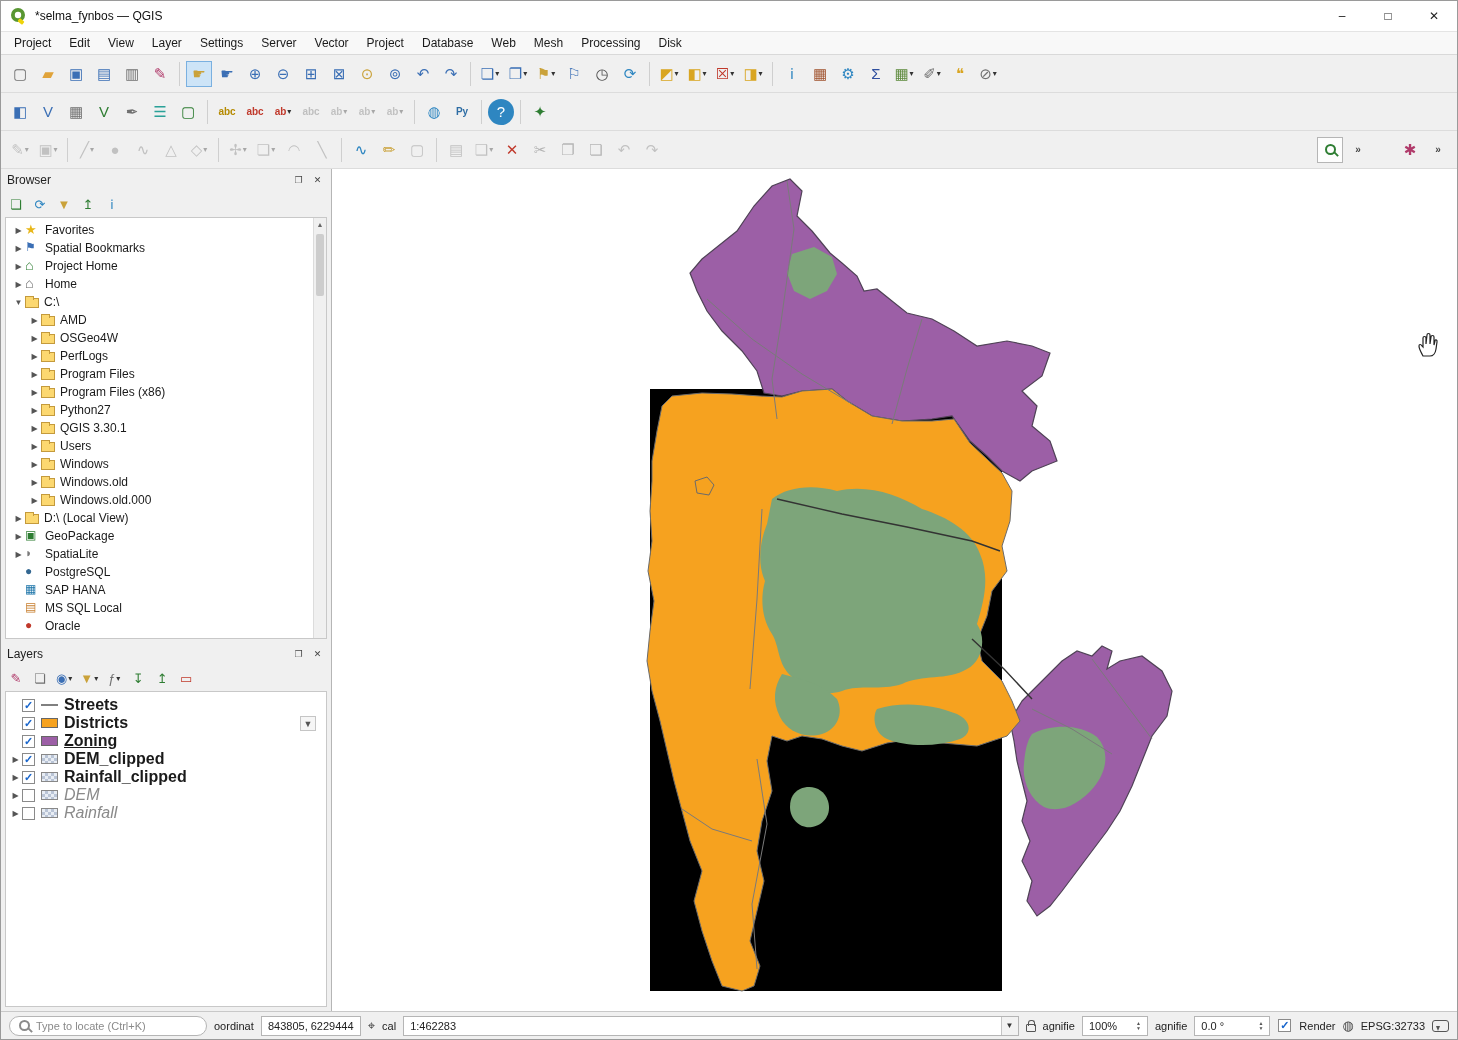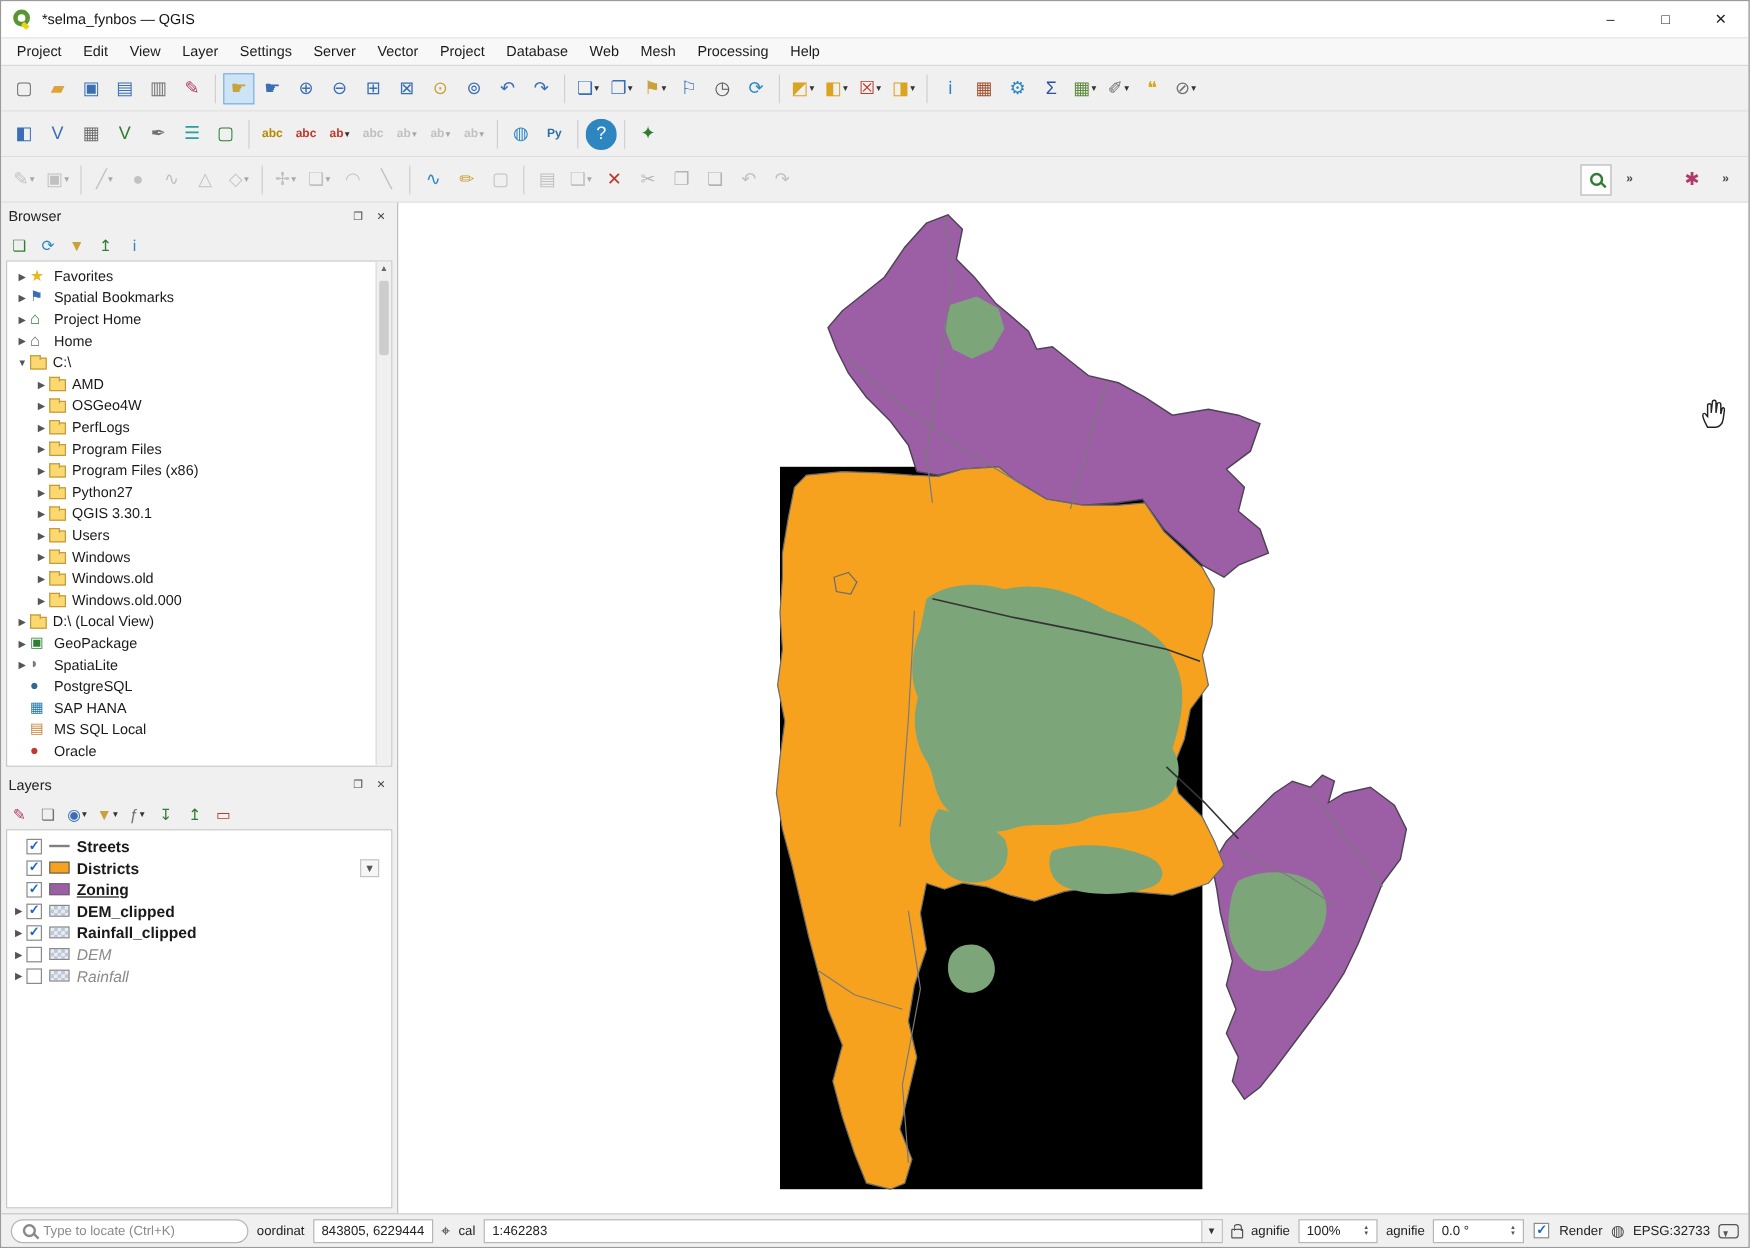--- a/index.html
+++ b/index.html
@@ -74,21 +74,21 @@
   .vs-thumb { position:absolute; left:2px; right:2px; top:16px; height:62px; background:#cdcdcd; border-radius:2px; }
 
   
   .layers-list { flex:1; min-height:0; background:#fff; border:1px solid #c8c8c8; margin:0 4px 4px 4px; overflow:hidden; padding-top:4px; }
   .lrow { height:18px; display:flex; align-items:center; padding-left:4px; }
   .lexp { width:11px; flex:none; font-size:8px; color:#555; text-align:center; }
   .cb { width:13px; height:13px; border:1px solid #8a8a8a; background:#fff; flex:none; margin:0 4px 0 1px; font-size:11px; line-height:11px; text-align:center; color:#1a66cc; font-weight:bold; }
   .sw { width:17px; height:10px; flex:none; margin:0 6px 0 2px; border:1px solid #666; }
   .sw-line { border:none; height:0; border-top:2px solid #808080; margin-top:0; }
   .sw-raster { border:1px solid #888; background-image:linear-gradient(45deg,#b9c4d6 25%,transparent 25%,transparent 75%,#b9c4d6 75%),linear-gradient(45deg,#b9c4d6 25%,#e8edf4 25%,#e8edf4 75%,#b9c4d6 75%); background-size:6px 6px; background-position:0 0,3px 3px; }
-  .llabel { font-size:13px; }
+  .llabel { font-size:16px; }
   .llabel.bold { font-weight:bold; }
   .llabel.italic { font-style:italic; color:#8a8a8a; }
   .llabel.underline { text-decoration:underline; }
   .rowfilter { margin-left:auto; margin-right:10px; font-size:9px; color:#555; border:1px solid #c5c5c5; background:#f6f6f6; width:16px; height:15px; text-align:center; line-height:14px; }
 
   
   .canvas { position:relative; flex:1; background:#ffffff; overflow:hidden; }
   .hand-cursor { position:absolute; left:1085px; top:163px; }
 
   
@@ -134,21 +134,21 @@
       <span class="menu-item">View</span>
       <span class="menu-item">Layer</span>
       <span class="menu-item">Settings</span>
       <span class="menu-item">Server</span>
       <span class="menu-item">Vector</span>
       <span class="menu-item">Project</span>
       <span class="menu-item">Database</span>
       <span class="menu-item">Web</span>
       <span class="menu-item">Mesh</span>
       <span class="menu-item">Processing</span>
-      <span class="menu-item">Help</span>
+      <span class="menu-item">Disk</span>
     </div>
 
   <div class="toolbar" id="tb1">
       <button class="tbtn">
         <span class="g" style="color: rgb(112, 112, 112);">▢</span>
       </button>
       <button class="tbtn">
         <span class="g" style="color: rgb(224, 163, 58);">▰</span>
       </button>
       <button class="tbtn">

